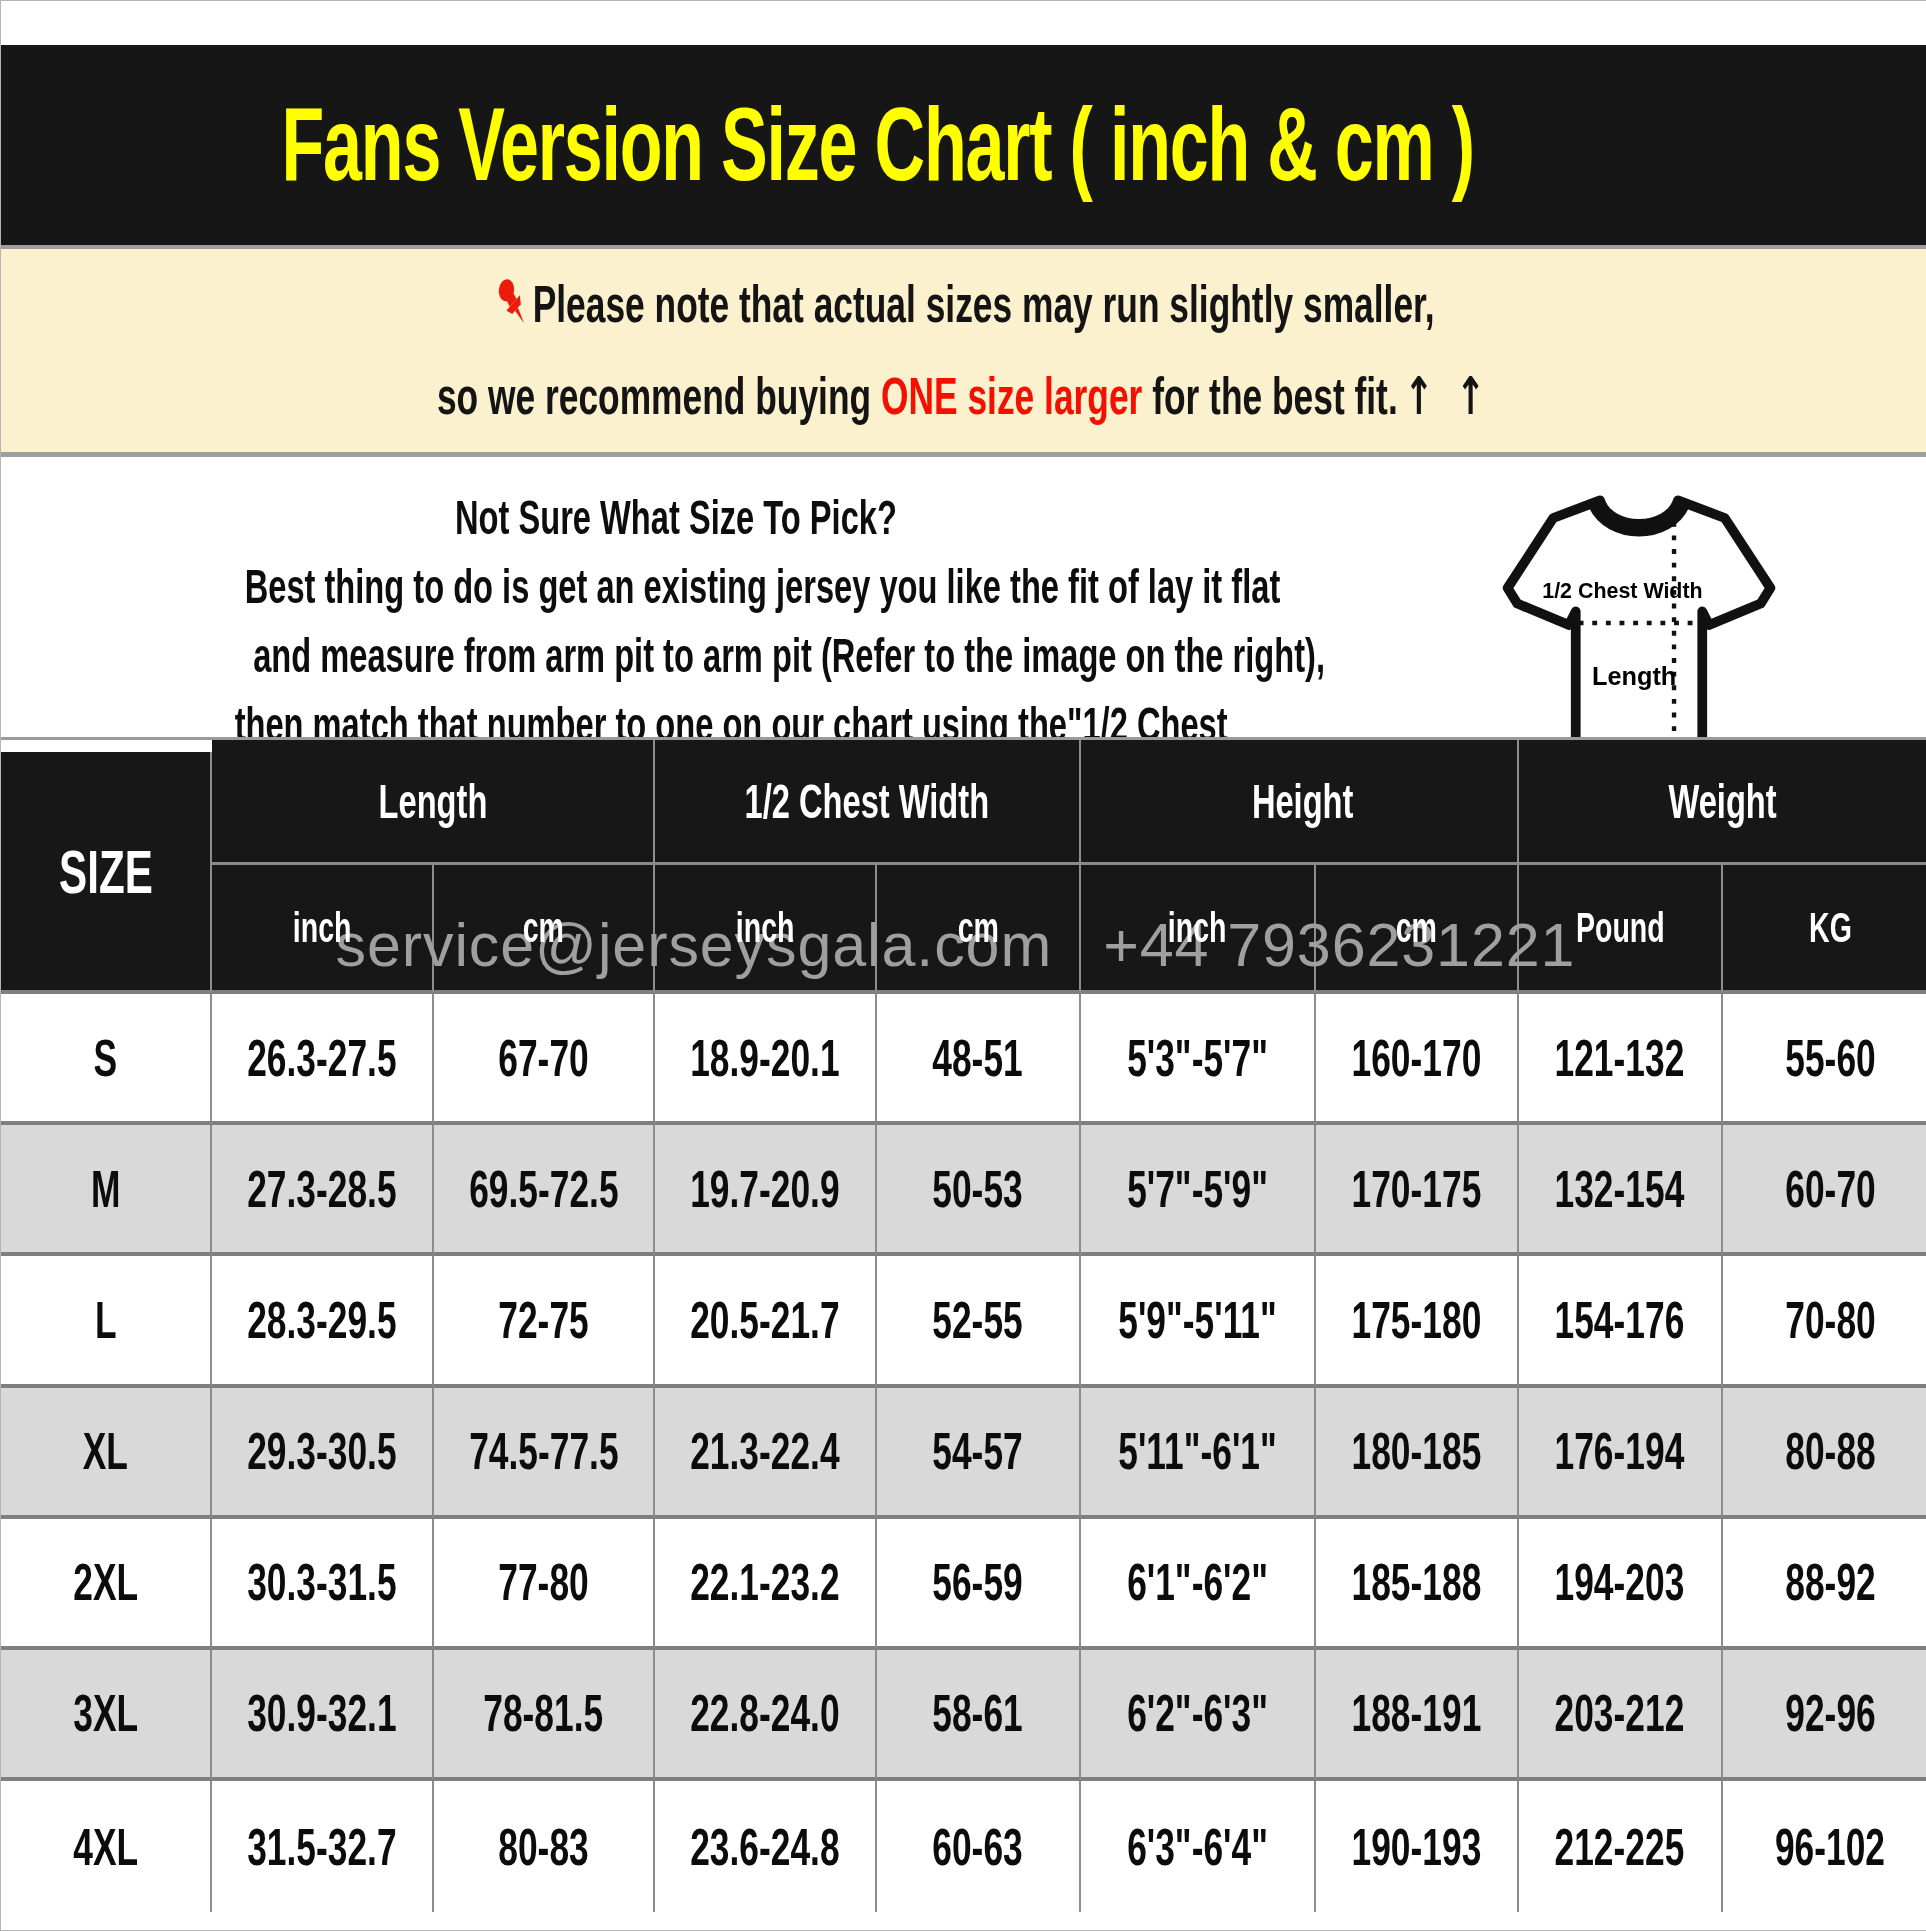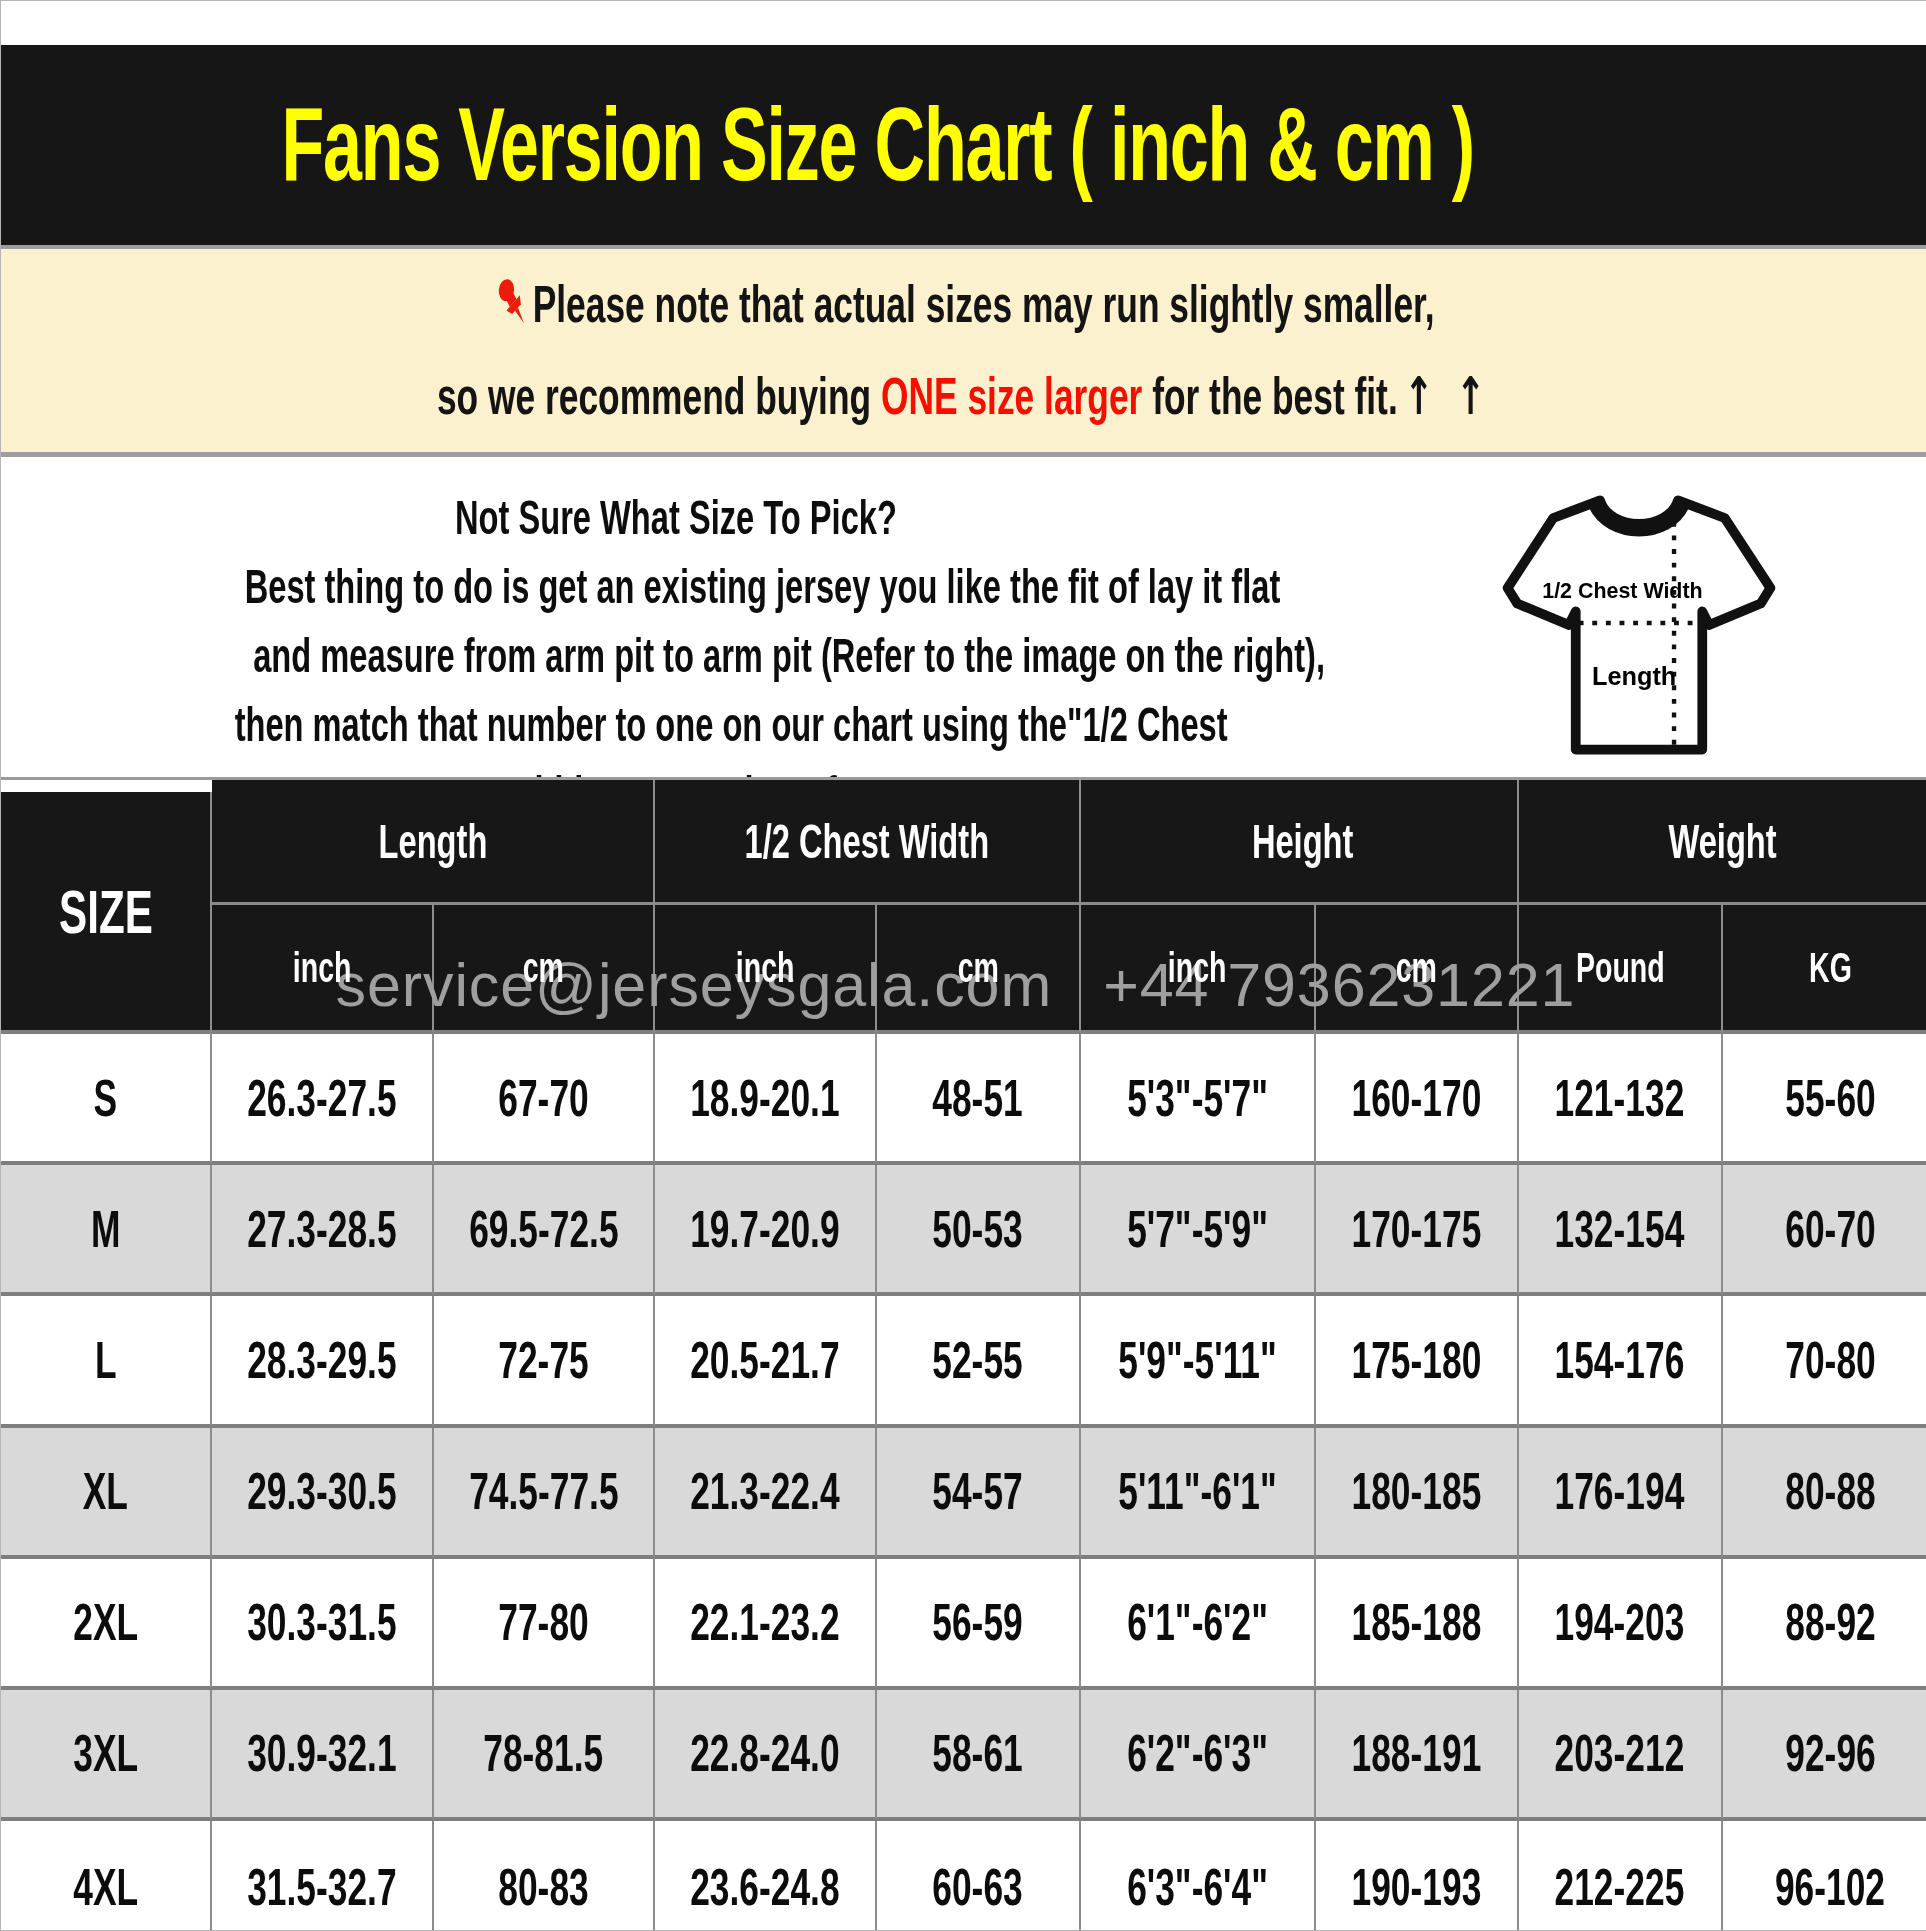--- a/index.html
+++ b/index.html
@@ -20,21 +20,21 @@
   .titlebar .t{font-size:103px;color:#ffff00;letter-spacing:-1.8px;}
   .hr{height:3.7px;background:#9e9e9e;}
   .hr2{height:5.5px;background:#9e9e9e;}
   
   .notice{height:203px;background:#fcf1ce;display:flex;flex-direction:column;align-items:center;justify-content:center;gap:9.2px;}
   .notice .line{font-size:52px;line-height:83px;color:#141414;}
   .pin{vertical-align:-9.2px;margin-right:1.8px;}
   .red{color:#f50f00;}
   .arrows{font-family:"DejaVu Sans",sans-serif;font-weight:900;letter-spacing:7.3px;margin-left:9.2px;}
   
-  .guide{height:320px;display:flex;border-radius:26px;}
+  .guide{height:280px;display:flex;border-radius:26px;}
   .guide-text{width:1350px;padding-top:26px;text-align:center;}
   .guide-text .gl{font-size:48px;line-height:69px;color:#0d0d0d;}
   .shirt-wrap{flex:1;display:flex;justify-content:center;align-items:flex-start;padding-top:22px;}
   
   .tbl{
     position:relative;
     height:1175px;
     box-sizing:border-box;
     border-top:3.7px solid #9a9a9a;
     display:grid;

